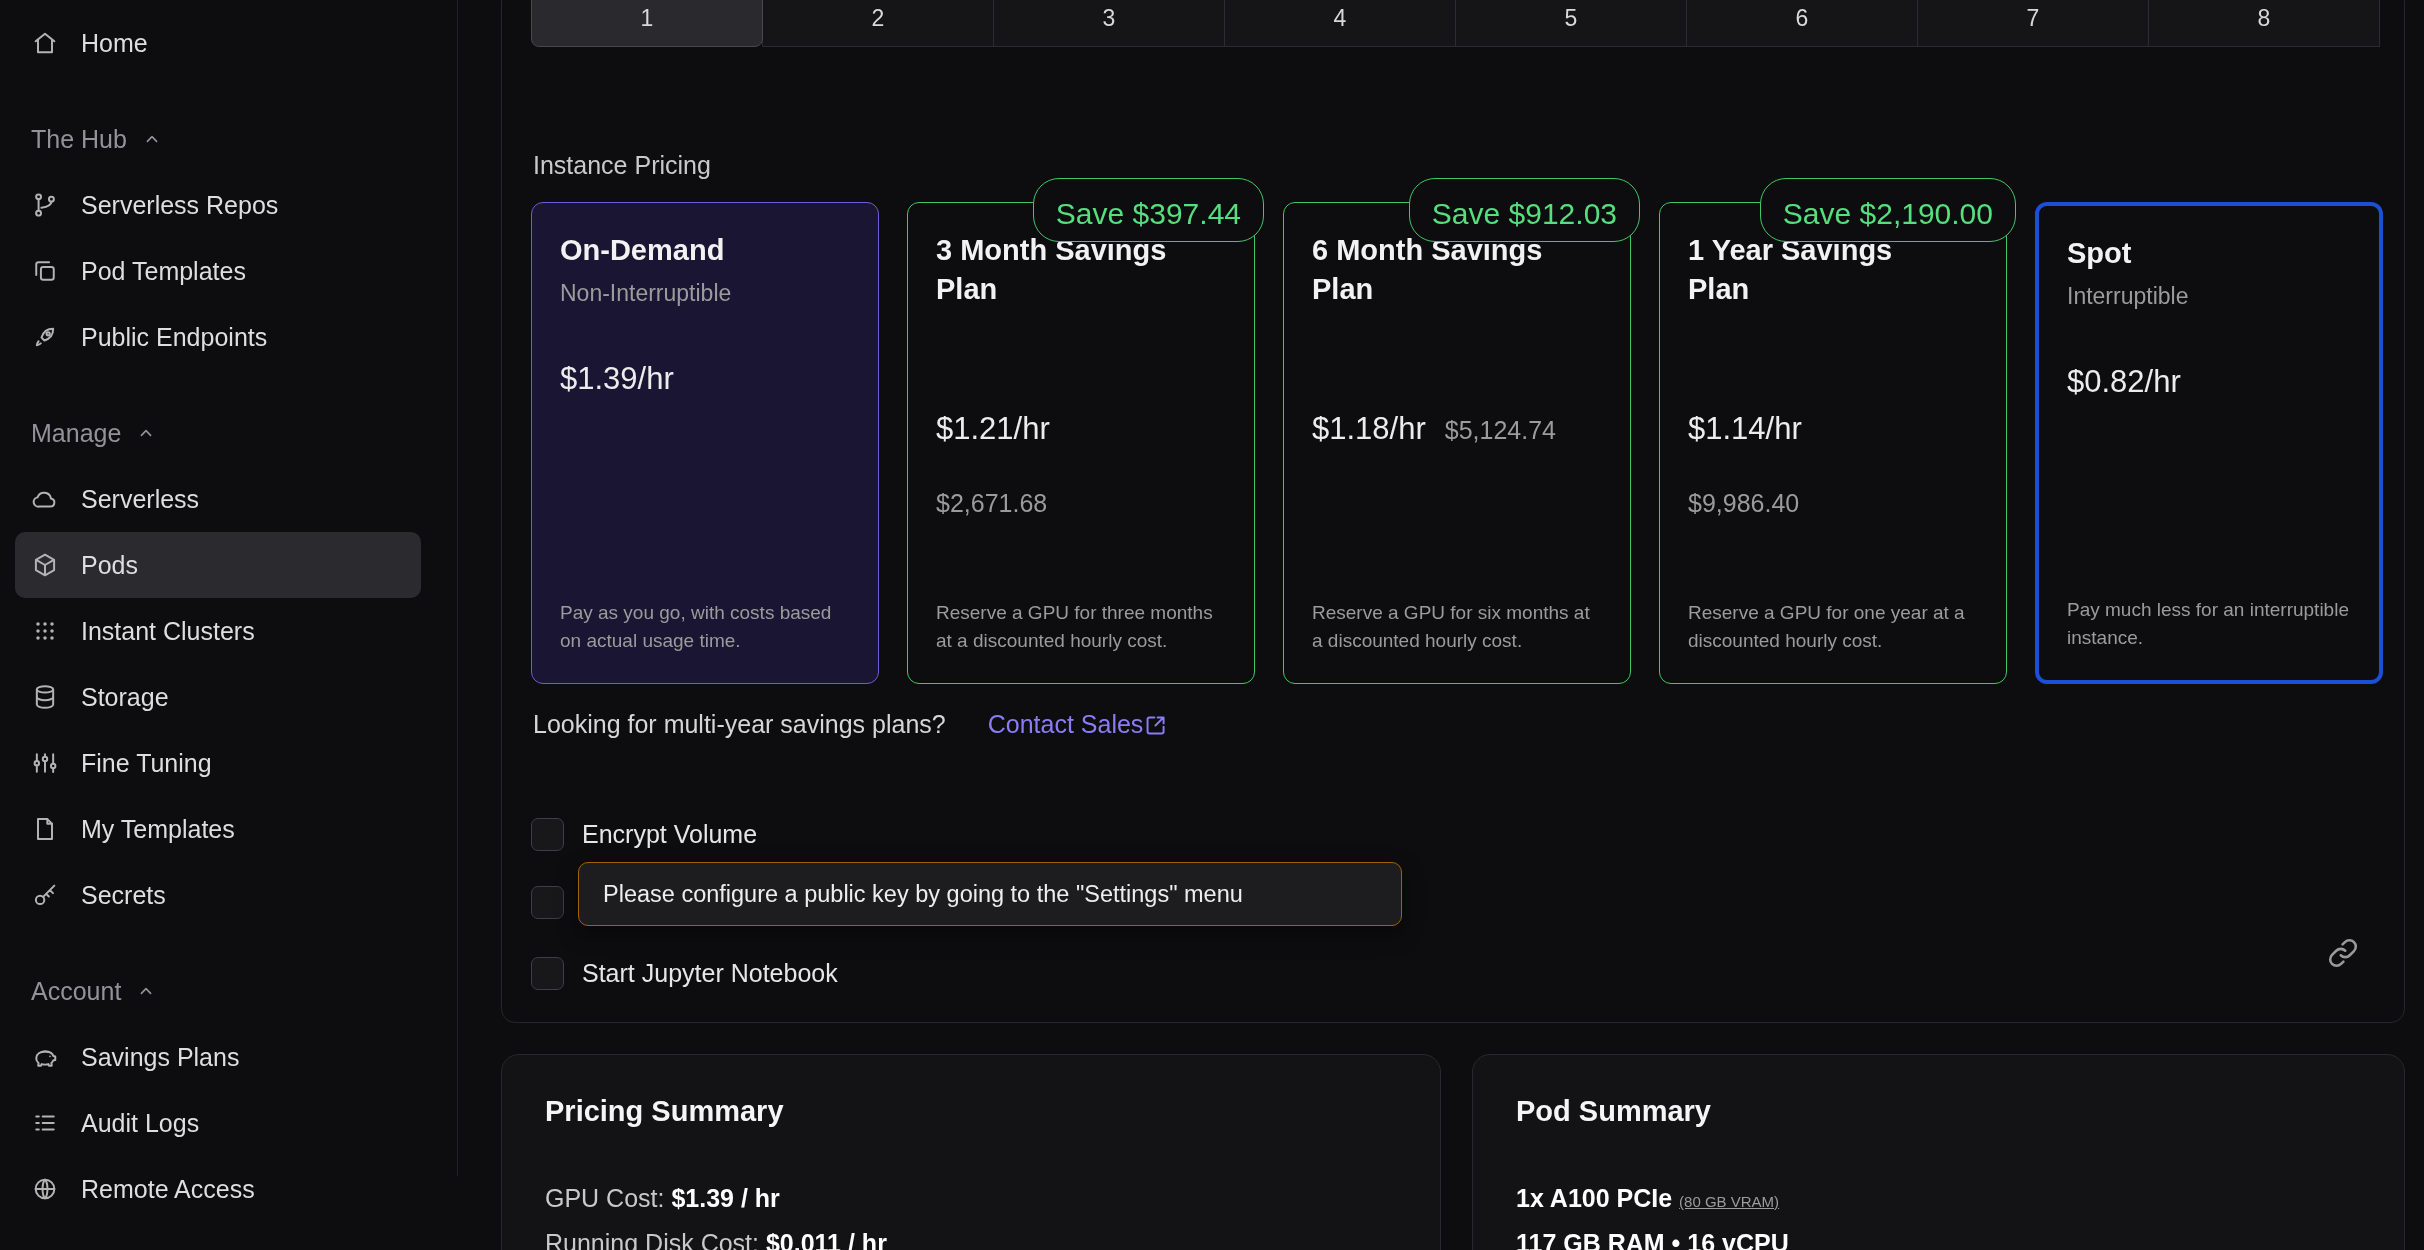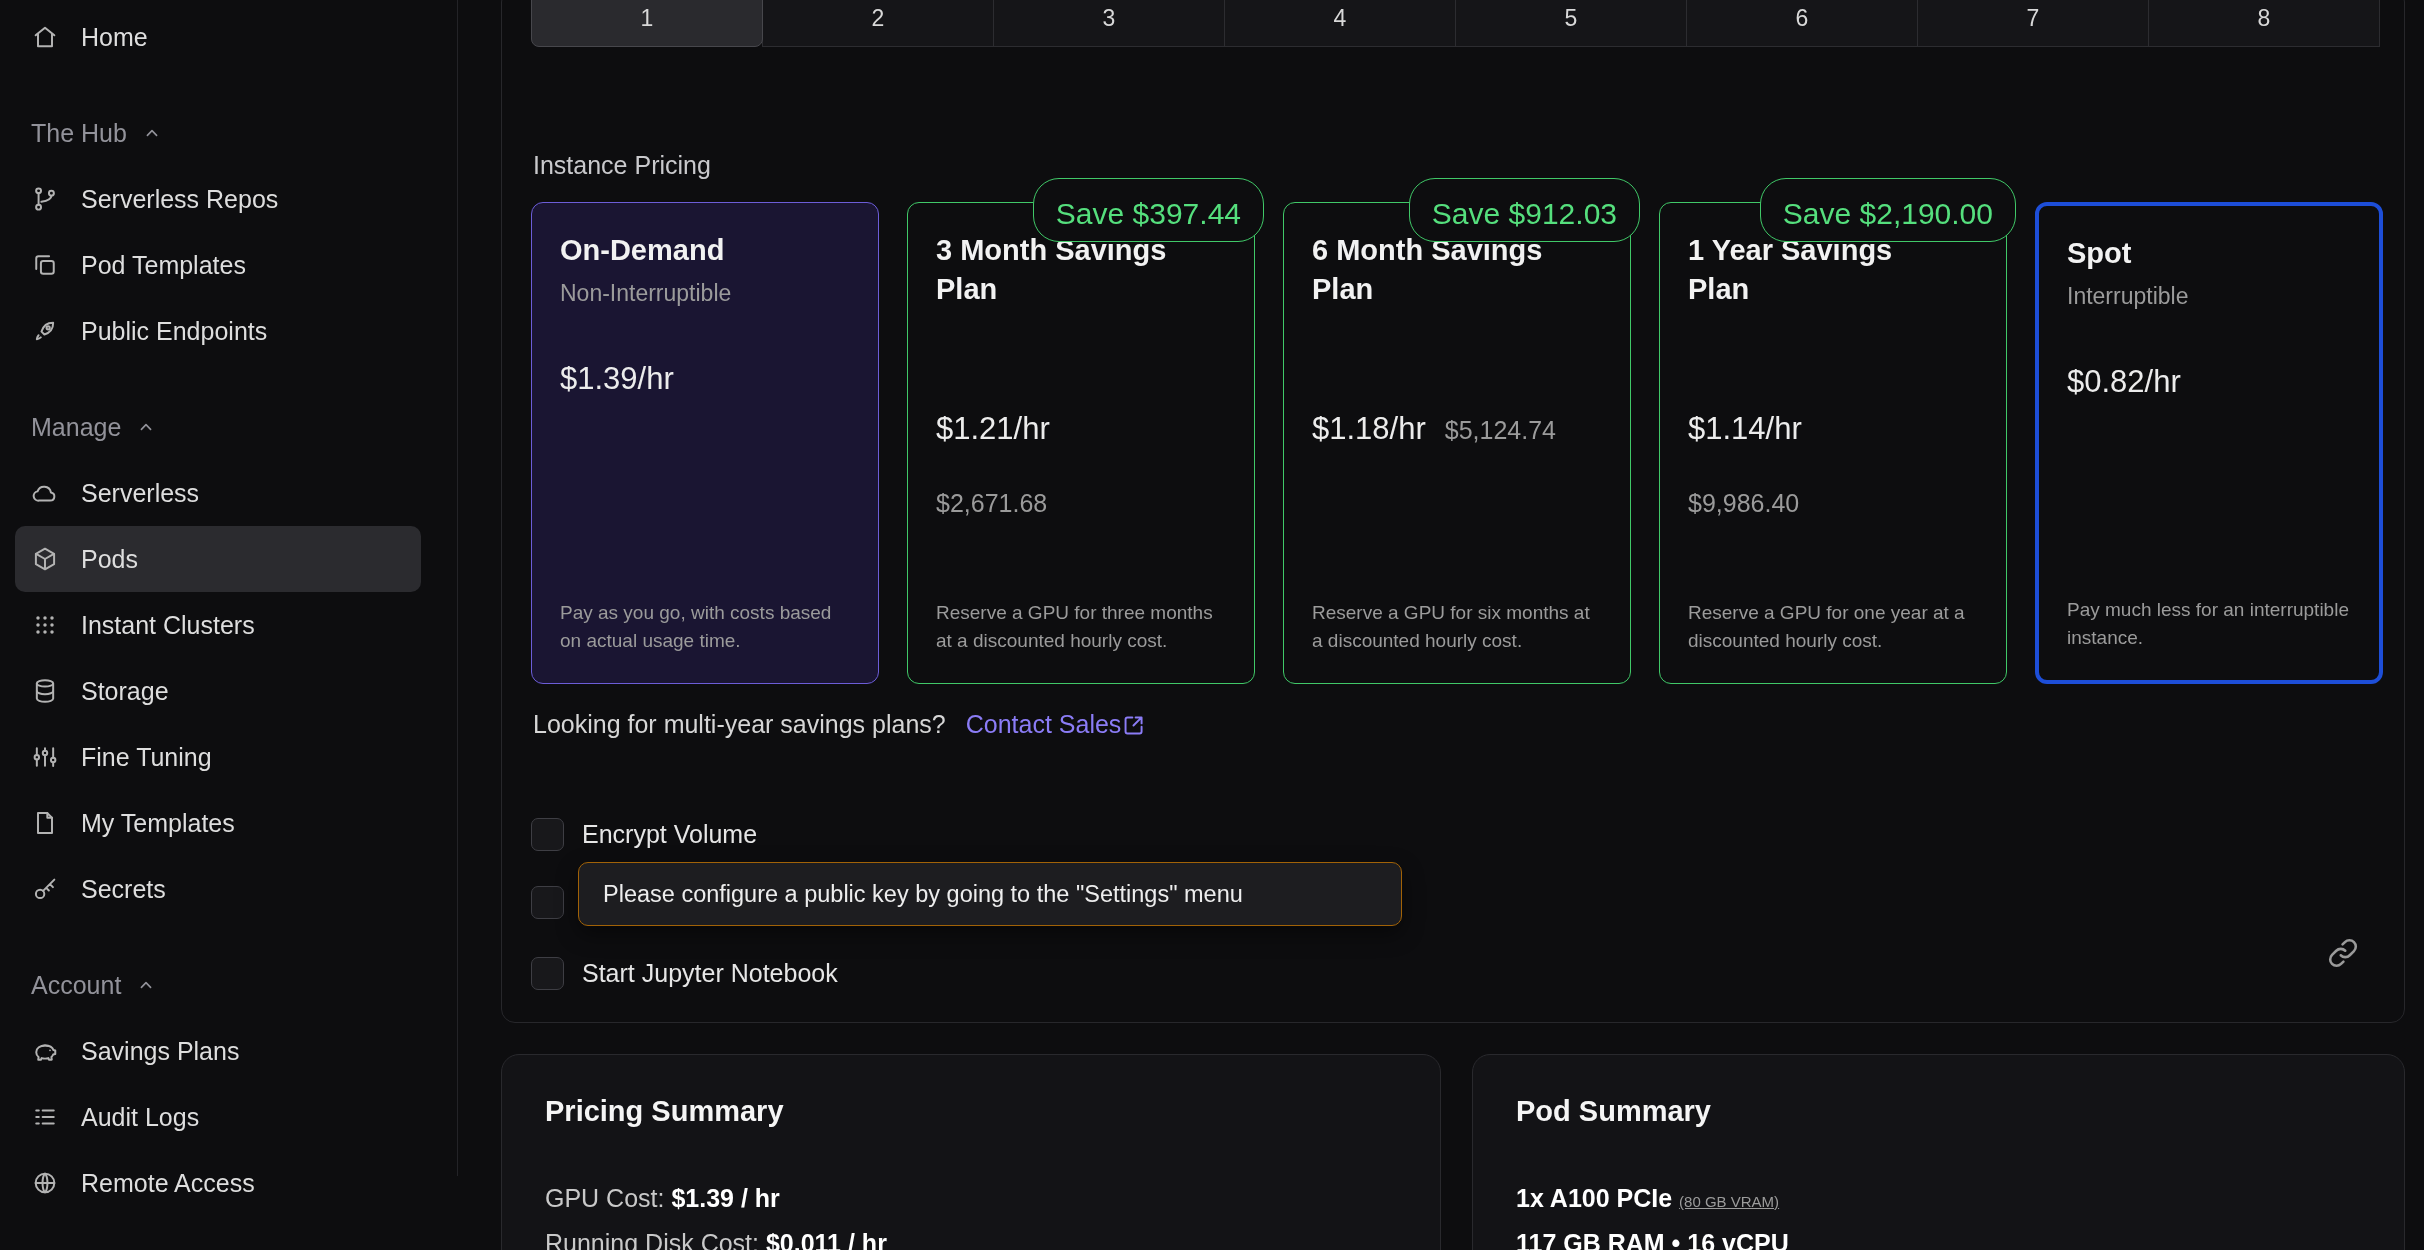--- a/index.html
+++ b/index.html
@@ -9,21 +9,21 @@
     color:#e7e7e7;
     font-family:"Liberation Sans","DejaVu Sans",sans-serif;
     position:relative;
   }
   svg { display:block; width:100%; height:100%; }
   .icon { display:flex; flex:none; }
 
   
   .sidebar {
     position:absolute; left:0; top:0; width:458px; height:1176px;
-    background:#0d0d0f; border-right:1px solid #232327; padding-top:4px;text-align:center;
+    background:#0d0d0f; border-right:1px solid #232327; padding-top:10px;text-align:center;
   }
   .nav-item {
     height:66px; display:flex; align-items:center; gap:22px;
     margin:0 36px 0 15px; padding-left:16px; border-radius:10px;
     font-size:25px; color:#dedede; cursor:pointer; white-space:nowrap;
   }
   .nav-item .icon { width:28px; height:28px; color:#b3b3b3; }
   .nav-item.selected { background:#2b2b2f; }
   .section-header {
     height:66px; margin-top:30px; display:flex; align-items:center; gap:14px;
@@ -67,21 +67,21 @@
   .card-total { position:absolute; left:28px; top:286px; font-size:25px; color:#9b9b9b; }
   .card-desc { position:absolute; left:28px; right:26px; bottom:28px; font-size:19px; color:#9b9b9b; line-height:1.48; }
   .badge {
     position:absolute; top:-25px; right:-10px; height:64px; line-height:46px;
     padding:12px 22px; border:1.5px solid #40c868; border-radius:26px;
     background:#0d0d0f; color:#55df7d; font-size:30px; white-space:nowrap; z-index:3;
   }
 
   
   .multi-year { position:absolute; top:721px; left:31px; display:flex; align-items:center; gap:20px; font-size:25px; color:#d6d6d6; }
-  .sales-link { display:flex; align-items:center; gap:0; color:#8b7cf6; cursor:pointer; }
+  .sales-link { display:flex; align-items:center; gap:0; color:#8b7cf6; cursor:pointer;margin-left:22px; }
   .sales-link .icon { width:26px; height:26px; color:#8b7cf6; }
 
   
   .opt { position:absolute; left:29px; display:flex; align-items:center; gap:18px; font-size:25px; color:#e6e6e6; }
   .checkbox { width:33px; height:33px; border-radius:7px; background:#18181b; border:1.5px solid #3e3e44; flex:none; cursor:pointer; }
   .opt-encrypt { top:829px; }
   .opt-ssh { top:897px; }
   .opt-jupyter { top:968px; }
   .tooltip {
     position:absolute; left:76px; top:873px; width:824px; z-index:5;

